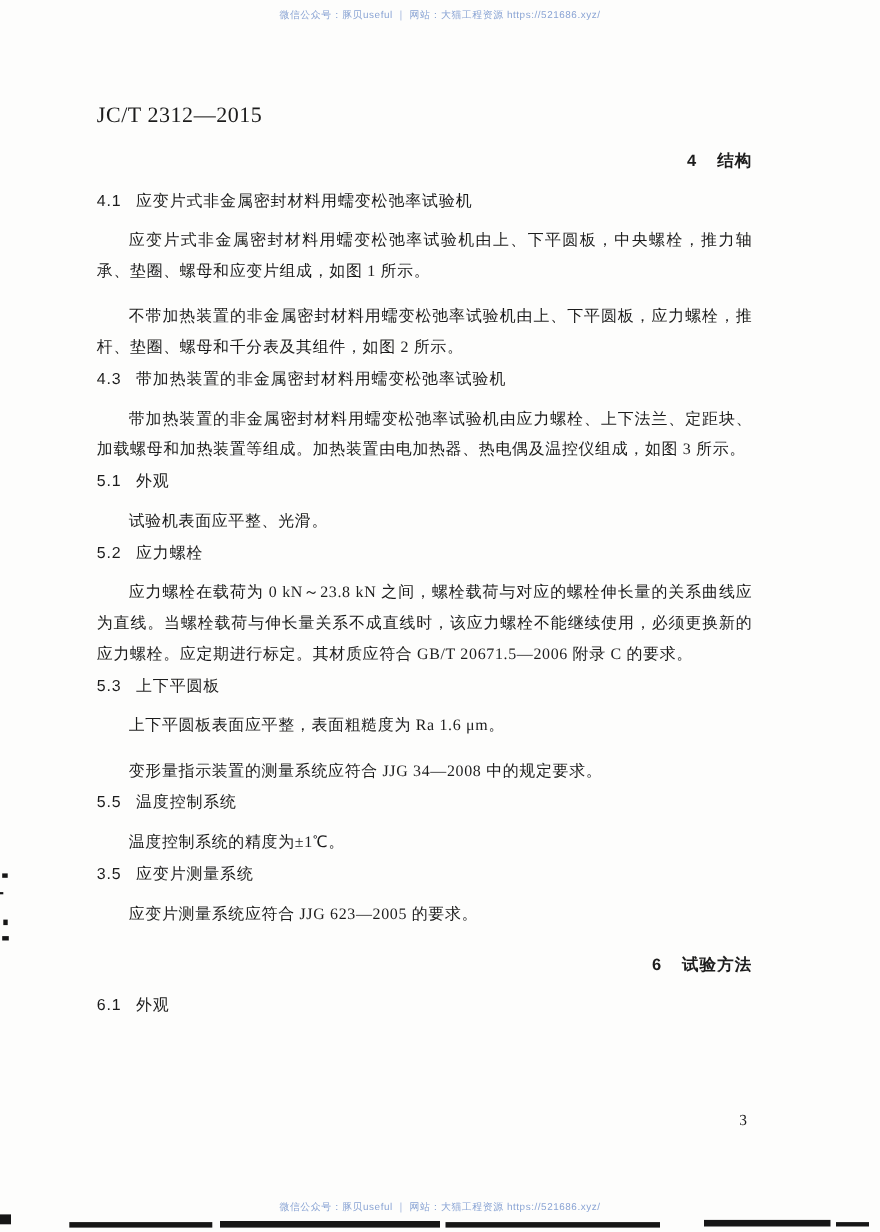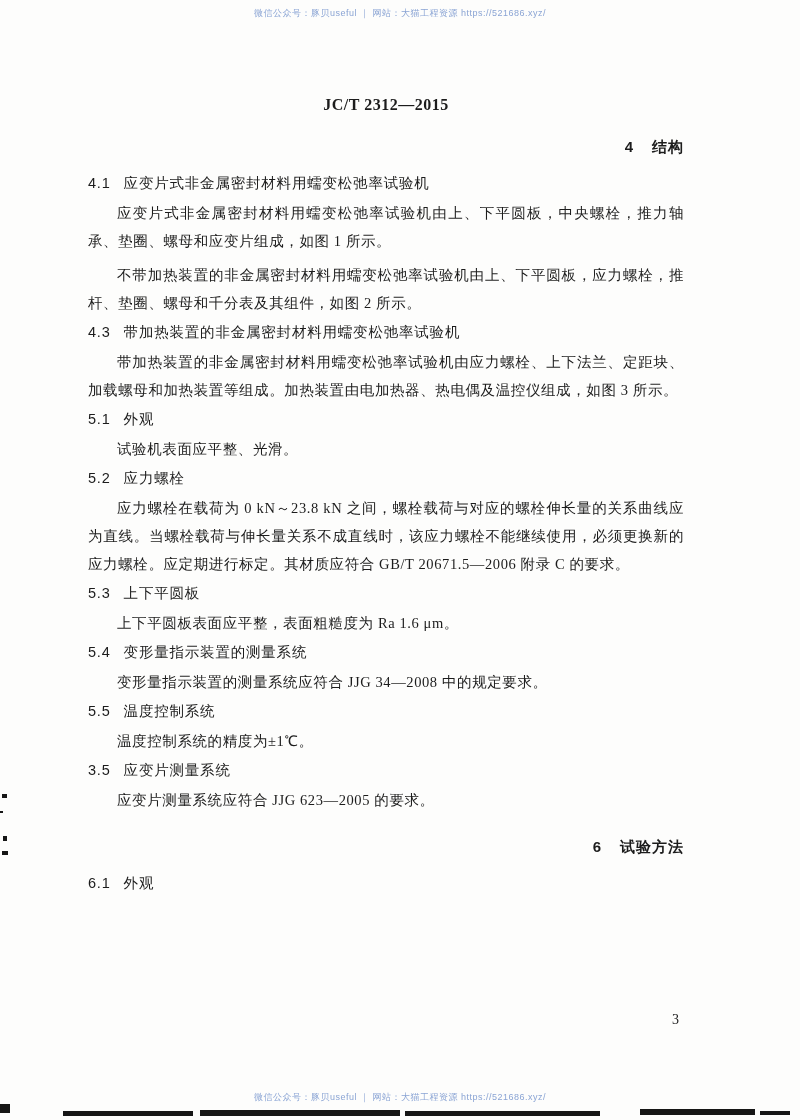--- a/index.html
+++ b/index.html
@@ -20,23 +20,23 @@
     left: 0;
     width: 100%;
     text-align: center;
     font-size: 9px;
     letter-spacing: 0.5px;
     font-family: "Liberation Sans", sans-serif;
   }
   .watermark.top { top: 7px; }
   .watermark.bottom { top: 1091px; }
   .std-code {
-    text-align: center;
-    font-size: 16px;
-    font-weight: bold;
+    text-align: left;
+    font-size: 20px;
+    font-weight: normal;
     line-height: 18px;
     letter-spacing: 0.5px;
   }
   h1.sec {
     font-size: 15px;
     font-weight: bold;
     line-height: 18px;
     margin: 24px 0 18px 0;
     font-family: "Liberation Sans", sans-serif;
     letter-spacing: 1px;
@@ -48,21 +48,21 @@
     line-height: 18px;
     margin: 6px 0 7px 0;
     font-family: "Liberation Sans", sans-serif;
     letter-spacing: 0.8px;
   }
   h1.sec .num { margin-right: 1.2em; }
   h2.sec .num { margin-right: 0.9em; }
   p.body {
     font-size: 14.5px;
     line-height: 28px;
-    margin: 0 0 6px 0;
+    margin: 13px 0 6px 0;
     text-indent: 2em;
     text-align: justify;
     letter-spacing: 0.6px;
   }
   .page-number {
     position: absolute;
     left: 672px;
     top: 1012px;
     font-size: 14px;
   }
@@ -105,23 +105,20 @@
   <h2 class="sec">
     <span class="num">5.2</span><span>应力螺栓</span>
   </h2>
   <p class="body">应力螺栓在载荷为 0 kN～23.8 kN 之间，螺栓载荷与对应的螺栓伸长量的关系曲线应为直线。当螺栓载荷与伸长量关系不成直线时，该应力螺栓不能继续使用，必须更换新的应力螺栓。应定期进行标定。其材质应符合 GB/T 20671.5—2006 附录 C 的要求。</p>
 
   <h2 class="sec">
     <span class="num">5.3</span><span>上下平圆板</span>
   </h2>
   <p class="body">上下平圆板表面应平整，表面粗糙度为 Ra 1.6 μm。</p>
 
-  <h2 class="sec">
-    <span class="num">5.4</span><span>变形量指示装置的测量系统</span>
-  </h2>
   <p class="body">变形量指示装置的测量系统应符合 JJG 34—2008 中的规定要求。</p>
 
   <h2 class="sec">
     <span class="num">5.5</span><span>温度控制系统</span>
   </h2>
   <p class="body">温度控制系统的精度为±1℃。</p>
 
   <h2 class="sec">
     <span class="num">3.5</span><span>应变片测量系统</span>
   </h2>

